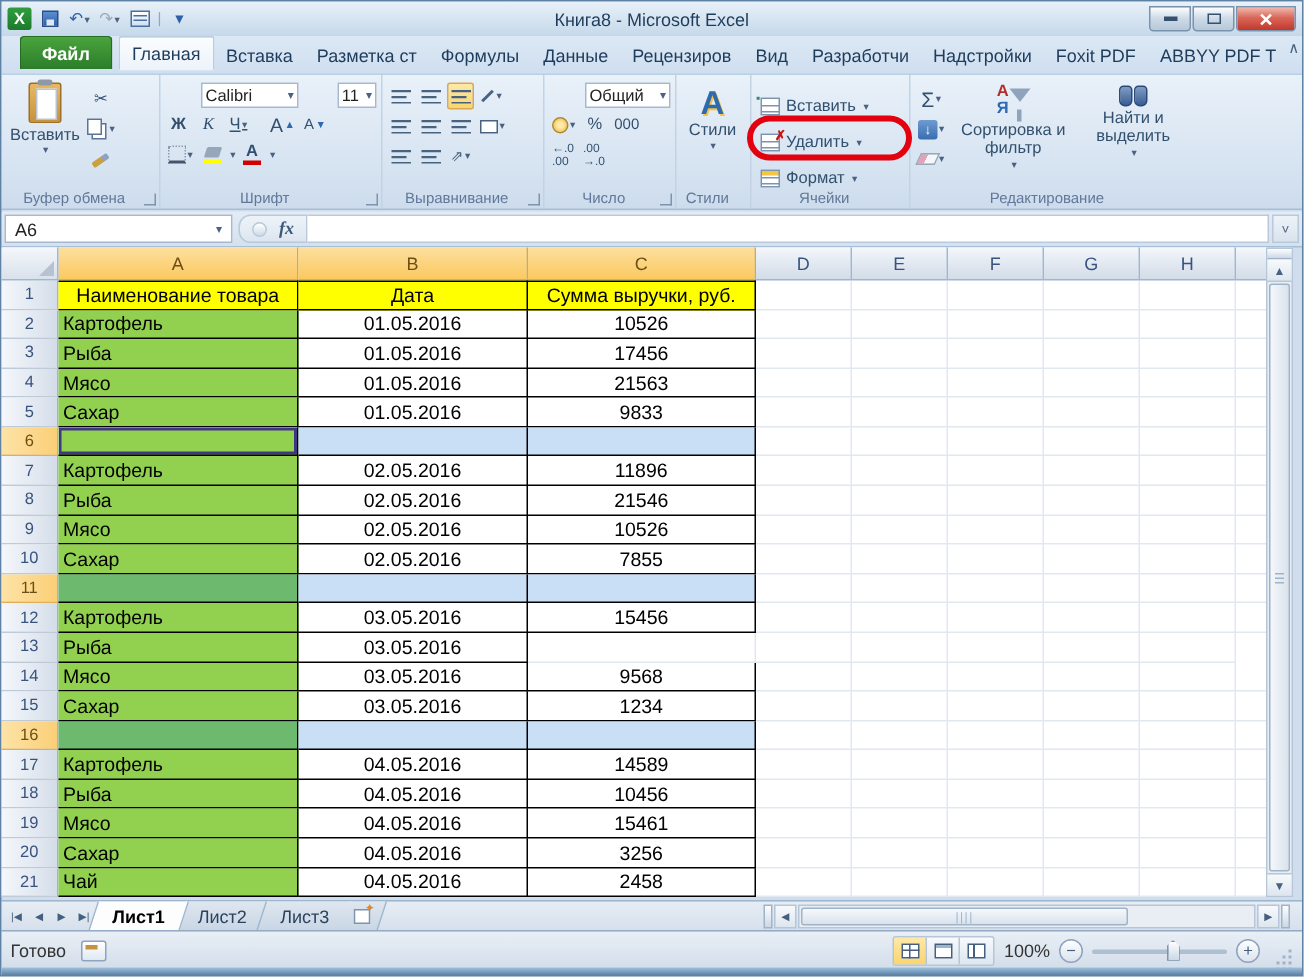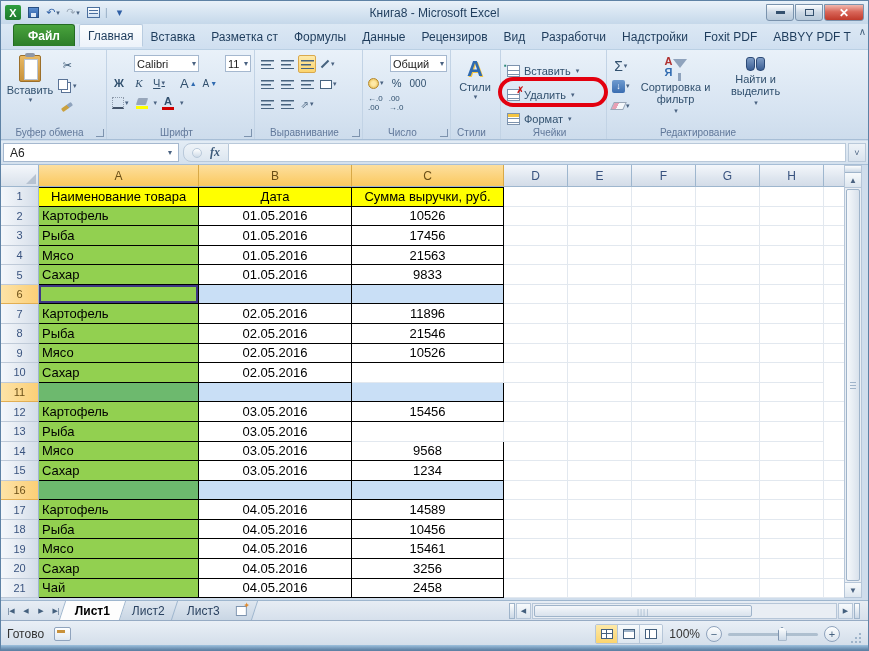--- a/index.html
+++ b/index.html
@@ -101,21 +101,21 @@
   .i-sort .a{position:absolute;left:0;top:0;font-size:11px;font-weight:bold;color:#b03030;}
   .i-sort .ya{position:absolute;left:0;top:11px;font-size:11px;font-weight:bold;color:#b03030;}
   .i-sort .funnel{position:absolute;right:0;top:4px;width:0;height:0;border-left:7px solid transparent;border-right:7px solid transparent;border-top:9px solid #8fa3bd;}
   .i-sort .funnel:after{content:"";position:absolute;left:-1.5px;top:5px;width:3px;height:8px;background:#8fa3bd;}
   .i-binoc{display:flex;gap:1px;margin:2px 0;}
   .i-binoc i{width:9px;height:14px;background:linear-gradient(#7f9cc4,#3a5e94);border-radius:3px 3px 4px 4px;border:1px solid #2c4a77;}
 
   
   .formulabar{position:absolute;top:140px;left:0;right:0;height:24px;background:linear-gradient(#e3ecf5,#d4e1ee);
     display:flex;align-items:stretch;border-bottom:1px solid #a7bed6;padding:2px;}
-  .namebox{width:176px;background:#fff;border:1px solid #a5b8cf;display:flex;align-items:center;font-size:12px;color:#222;padding:0 6px;justify-content:space-between;}
+  .namebox{width:152px;background:#fff;border:1px solid #a5b8cf;display:flex;align-items:center;font-size:12px;color:#222;padding:0 6px;justify-content:space-between;}
   .nb-arrow{font-size:8px;color:#4a6281;}
   .fxwrap{display:flex;align-items:center;background:linear-gradient(#eef3f8,#dce6f0);border:1px solid #b9c9da;border-radius:8px 0 0 8px;margin-left:4px;padding:0 8px;gap:8px;}
   .fx{font-style:italic;font-weight:bold;font-size:12px;color:#3d5a7a;font-family:"Liberation Serif",serif;}
   .fb-input{flex:1;background:#fff;border:1px solid #b9c9da;border-left:none;}
   .fb-expand{width:18px;display:flex;align-items:center;justify-content:center;color:#4a6281;font-size:9px;background:linear-gradient(#eef3f8,#d9e3ee);border:1px solid #b9c9da;margin-left:2px;}
 
   
   .grid{position:absolute;top:164px;left:0;width:845px;bottom:52px;background:#fff;display:flex;flex-direction:column;}
   .gridrow{display:grid;grid-template-columns:38px 160px 153px 152px repeat(5,64px) 1fr;}
   .hdr{height:22px;flex:none;}
@@ -584,20 +584,21 @@
           <div class="cell pcell"></div>
           <div class="cell pcell"></div>
           <div class="cell pcell"></div>
           <div class="cell pcell"></div>
           <div class="cell pcell"></div>
         </div>
         <div class="gridrow">
           <div class="rh">10</div>
           <div class="cell tcell gcell">Сахар</div>
           <div class="cell tcell ccen">02.05.2016</div>
+          <div class="cell tcell ccen">7855</div>
           <div class="cell pcell"></div>
           <div class="cell pcell"></div>
           <div class="cell pcell"></div>
           <div class="cell pcell"></div>
           <div class="cell pcell"></div>
           <div class="cell pcell"></div>
         </div>
         <div class="gridrow">
           <div class="rh sel">11</div>
           <div class="cell tcell gcell gsel"></div>

